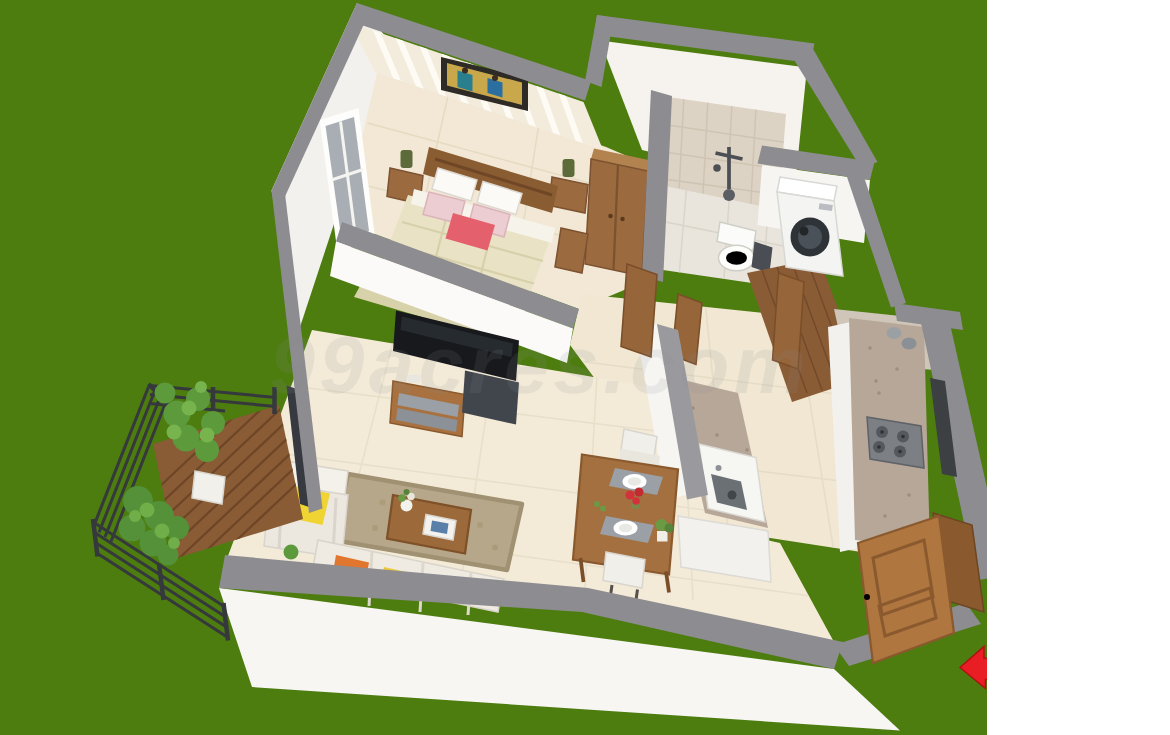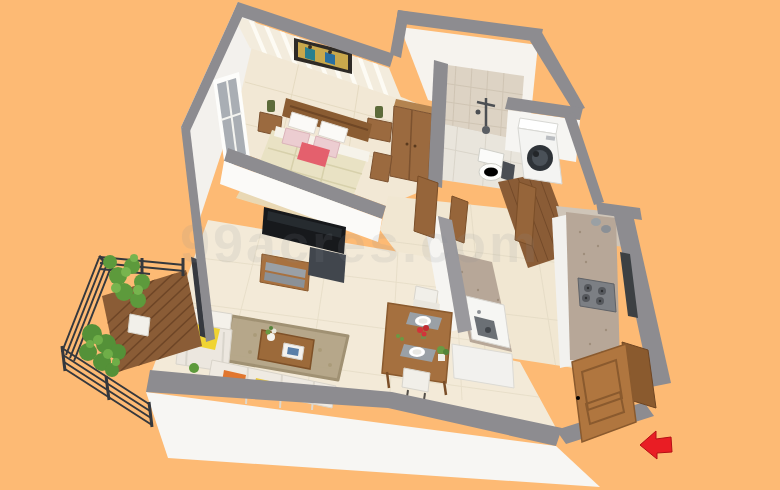--- a/index.html
+++ b/index.html
@@ -1,17 +1,17 @@
 <!DOCTYPE html>
 <html><head>
 <meta charset="utf-8">
 <style>
   html,body{margin:0;padding:0;background:#ffffff;}
-  .stage{position:relative;width:780px;height:490px;background:#fdba74;overflow:hidden;
-         font-family:"Liberation Sans", sans-serif;}
+  .stage{position:relative;width:658px;height:490px;background:#4d7c0f;overflow:hidden;
+         font-family:"Liberation Sans", sans-serif;font-style:italic;}
   svg{display:block;}
   text.wm{font-family:"Liberation Sans", sans-serif;font-weight:bold;}
 </style>
 </head>
 <body>
 
 <div class="stage">
 <svg width="780" height="490" viewBox="0 0 780 490">
   <defs>
     <clipPath id="wallpaperClip">

